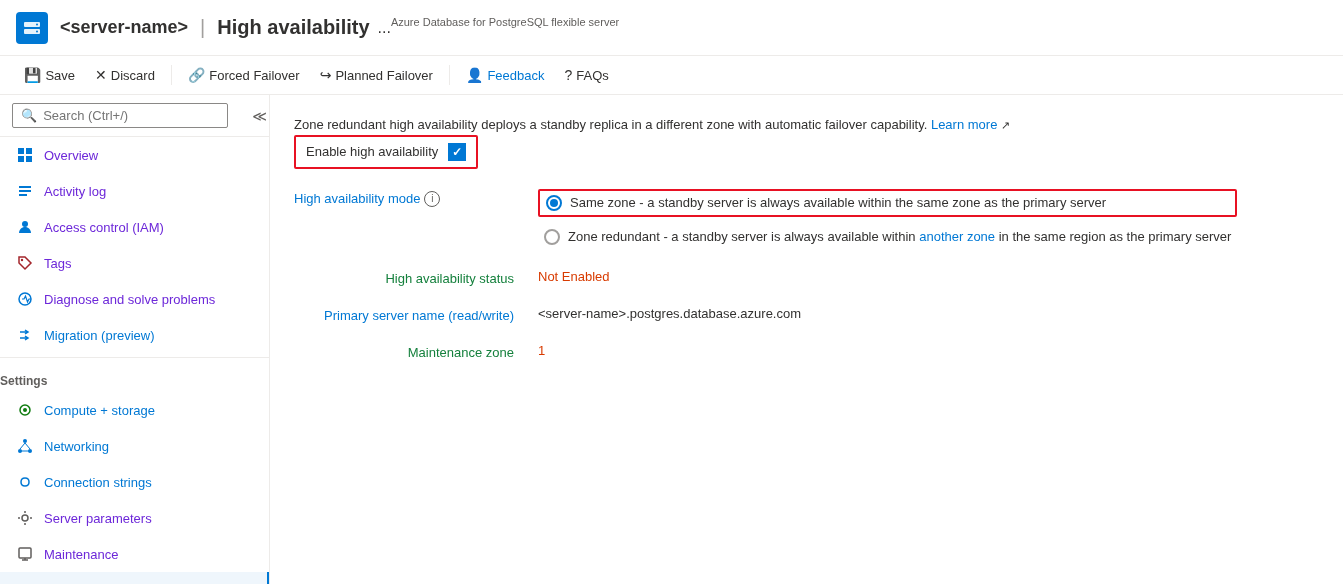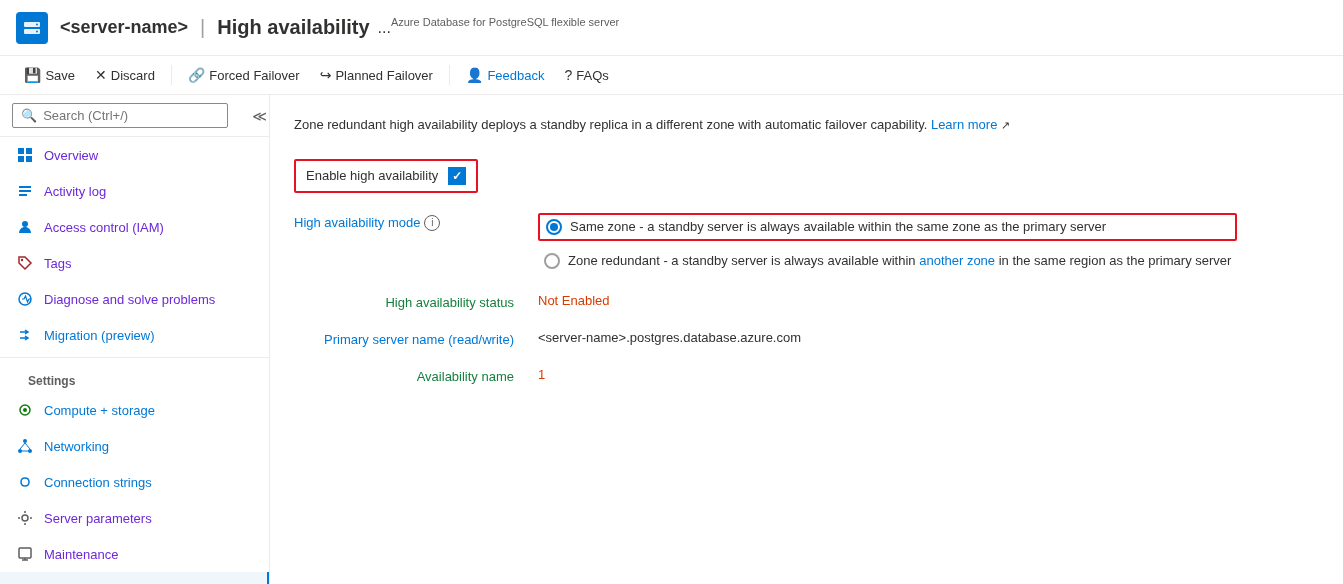--- a/index.html
+++ b/index.html
@@ -57,28 +57,28 @@
     .search-row { display: flex; align-items: center; border-bottom: 1px solid #edebe9; }
 
     .nav-item {
       display: flex; align-items: center; gap: 10px; padding: 8px 16px;
       cursor: pointer; color: #323130; font-size: 13px; min-height: 36px;
     }
     .nav-item.active { background: #eff6fc; border-right: 2px solid #0078d4; }
     .nav-icon { width: 18px; height: 18px; display: flex; align-items: center; justify-content: center; flex-shrink: 0; }
     .nav-label { color: #6d28d9; }
     .nav-label.blue { color: #0078d4; }
-    .nav-section-header { padding: 12px 16px 4px 28px; font-size: 12px; font-weight: 600; color: #605e5c; }
+    .nav-section-header { padding: 12px 16px 4px 0; font-size: 12px; font-weight: 600; color: #605e5c; }
     .nav-divider { height: 1px; background: #edebe9; margin: 4px 0; }
 
     
     .content {
       flex: 1; overflow-y: auto; padding: 20px 24px;
     }
-    .description-text { font-size: 13px; color: #323130; margin-bottom: 24px; line-height: 1.5; }
+    .description-text { font-size: 13px; color: #323130; margin-bottom: 0; line-height: 1.5; }
     .description-link { color: #0078d4; text-decoration: none; }
 
     
     .enable-ha-box {
       border: 2px solid #e81123; border-radius: 2px; display: inline-flex;
       align-items: center; padding: 6px 10px; margin-bottom: 20px; gap: 10px;
     }
     .enable-ha-label { font-size: 13px; color: #323130; }
     .checkbox-blue {
       width: 18px; height: 18px; background: #0078d4; border: 1px solid #0078d4;
@@ -352,18 +352,18 @@
     </div>
 
     
     <div class="form-row">
       <div class="form-label">Primary server name (read/write)</div>
       <div class="form-value">&lt;server-name&gt;.postgres.database.azure.com</div>
     </div>
 
     
     <div class="form-row">
-      <div class="form-label dark">Availability name</div>
+      <div class="form-label dark">Maintenance zone</div>
       <div class="form-value" style="color:#d83b01">1</div>
     </div>
 
   </div>
 </div>
 
 </body></html>

